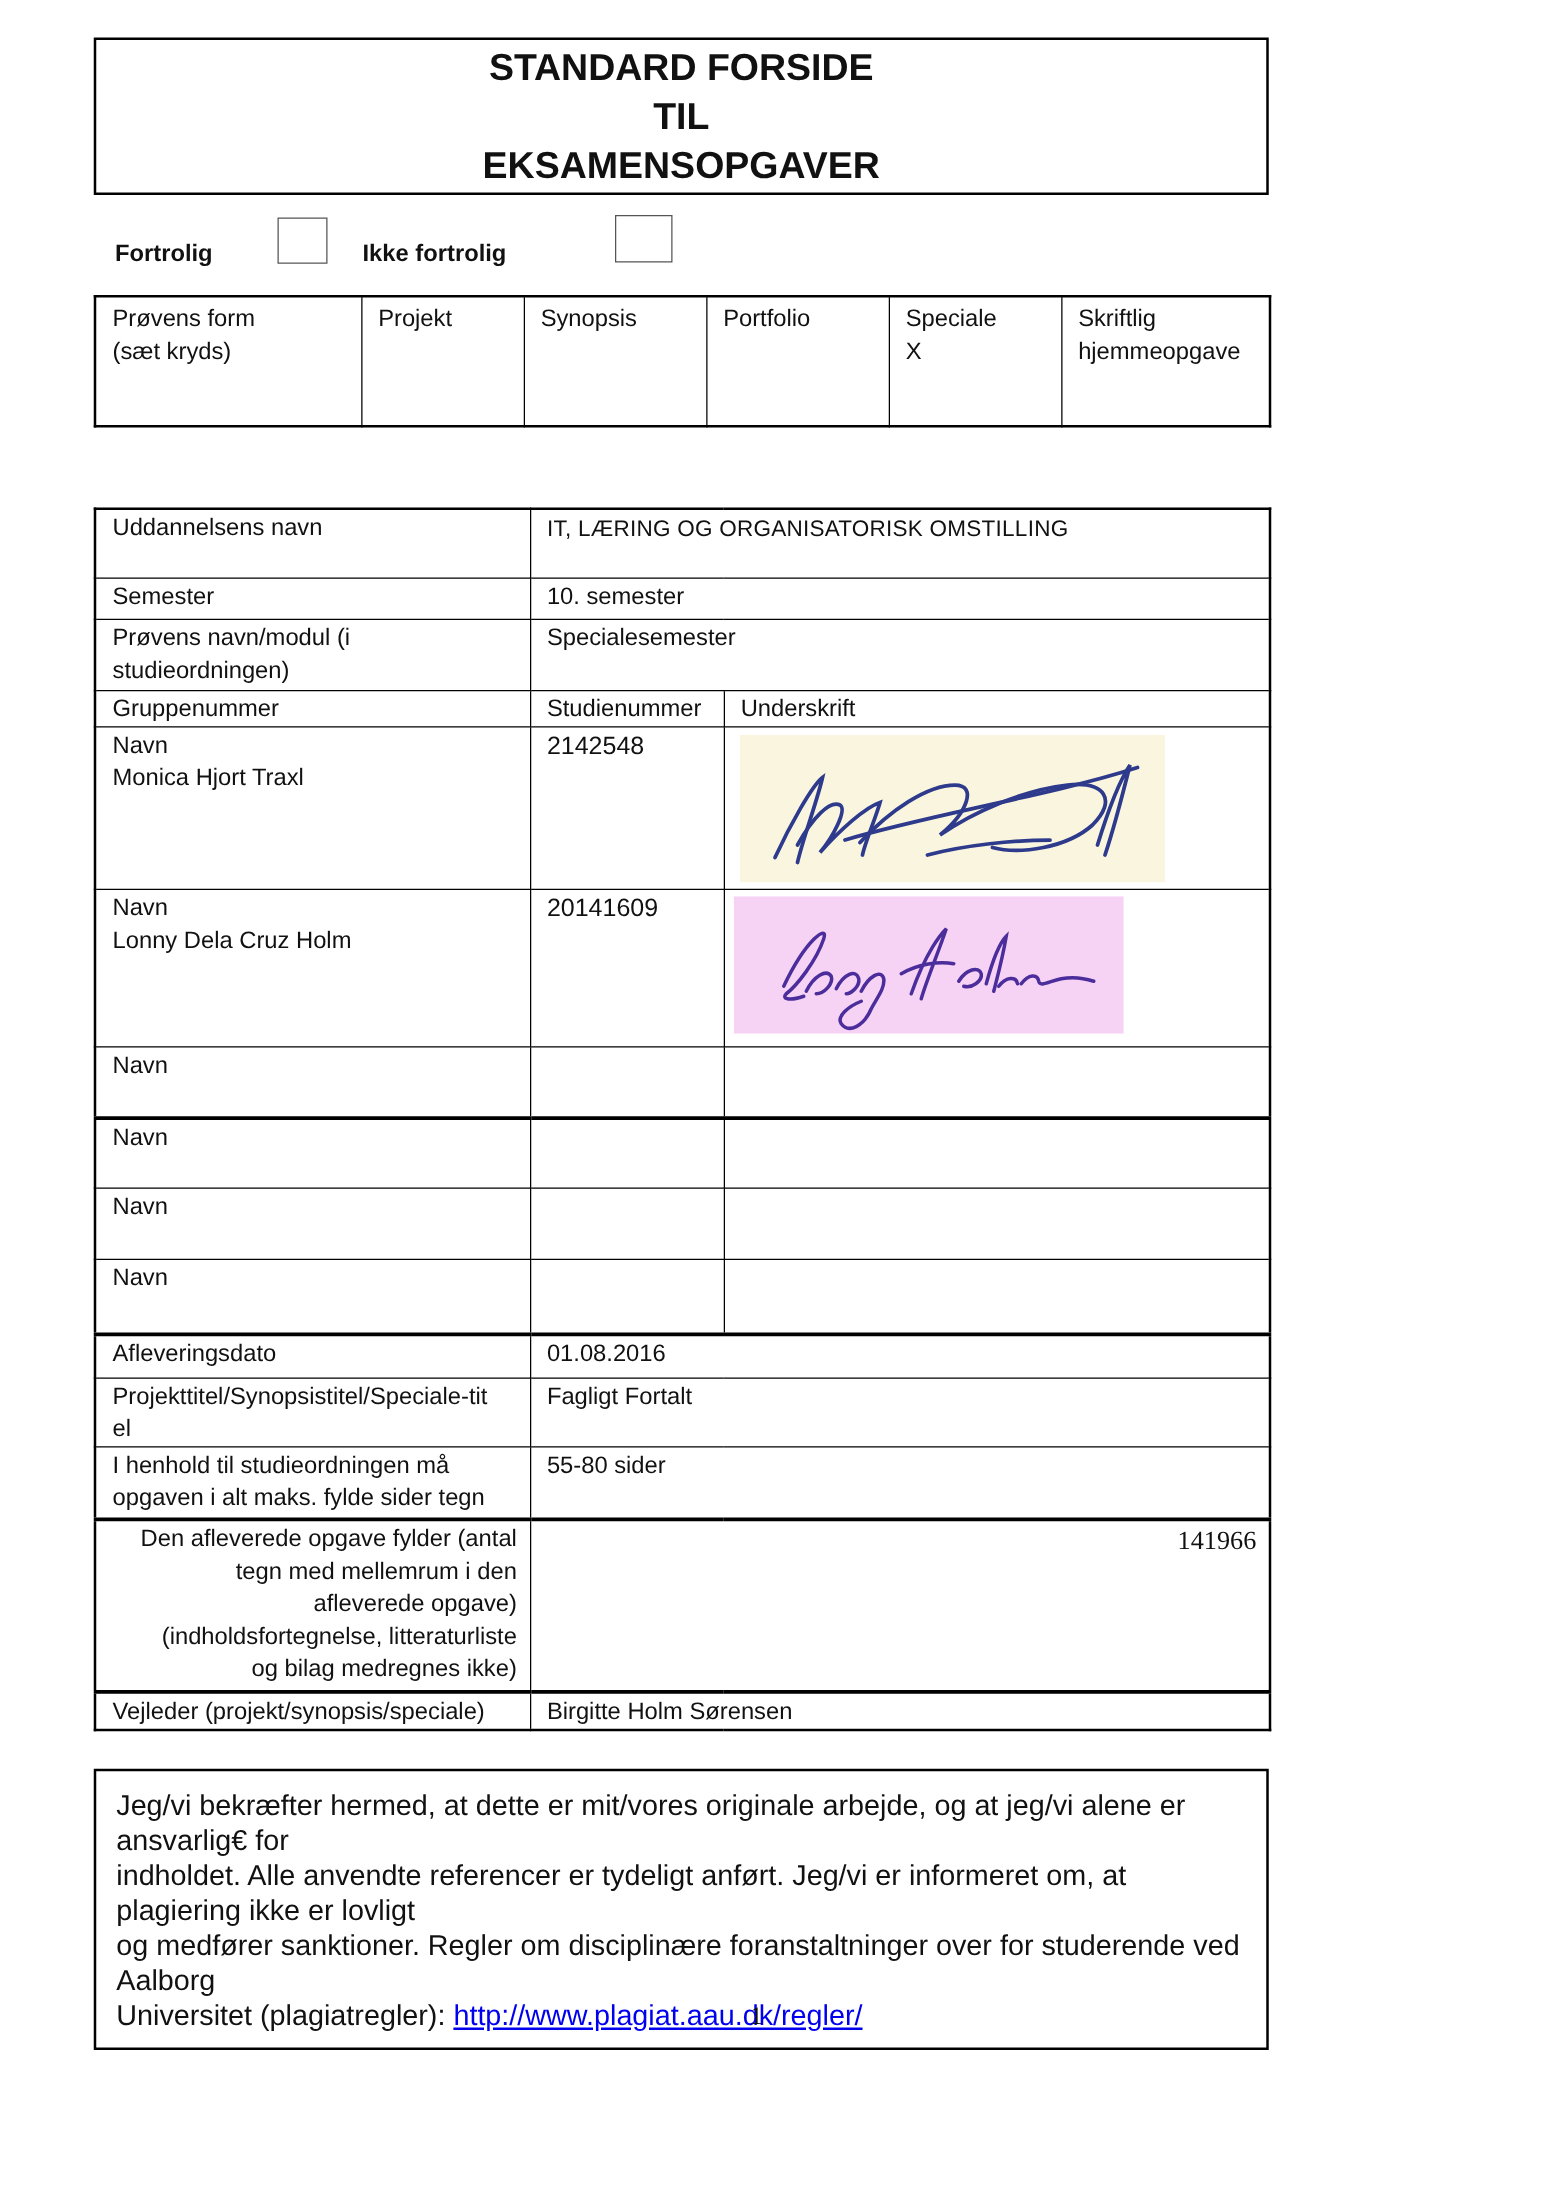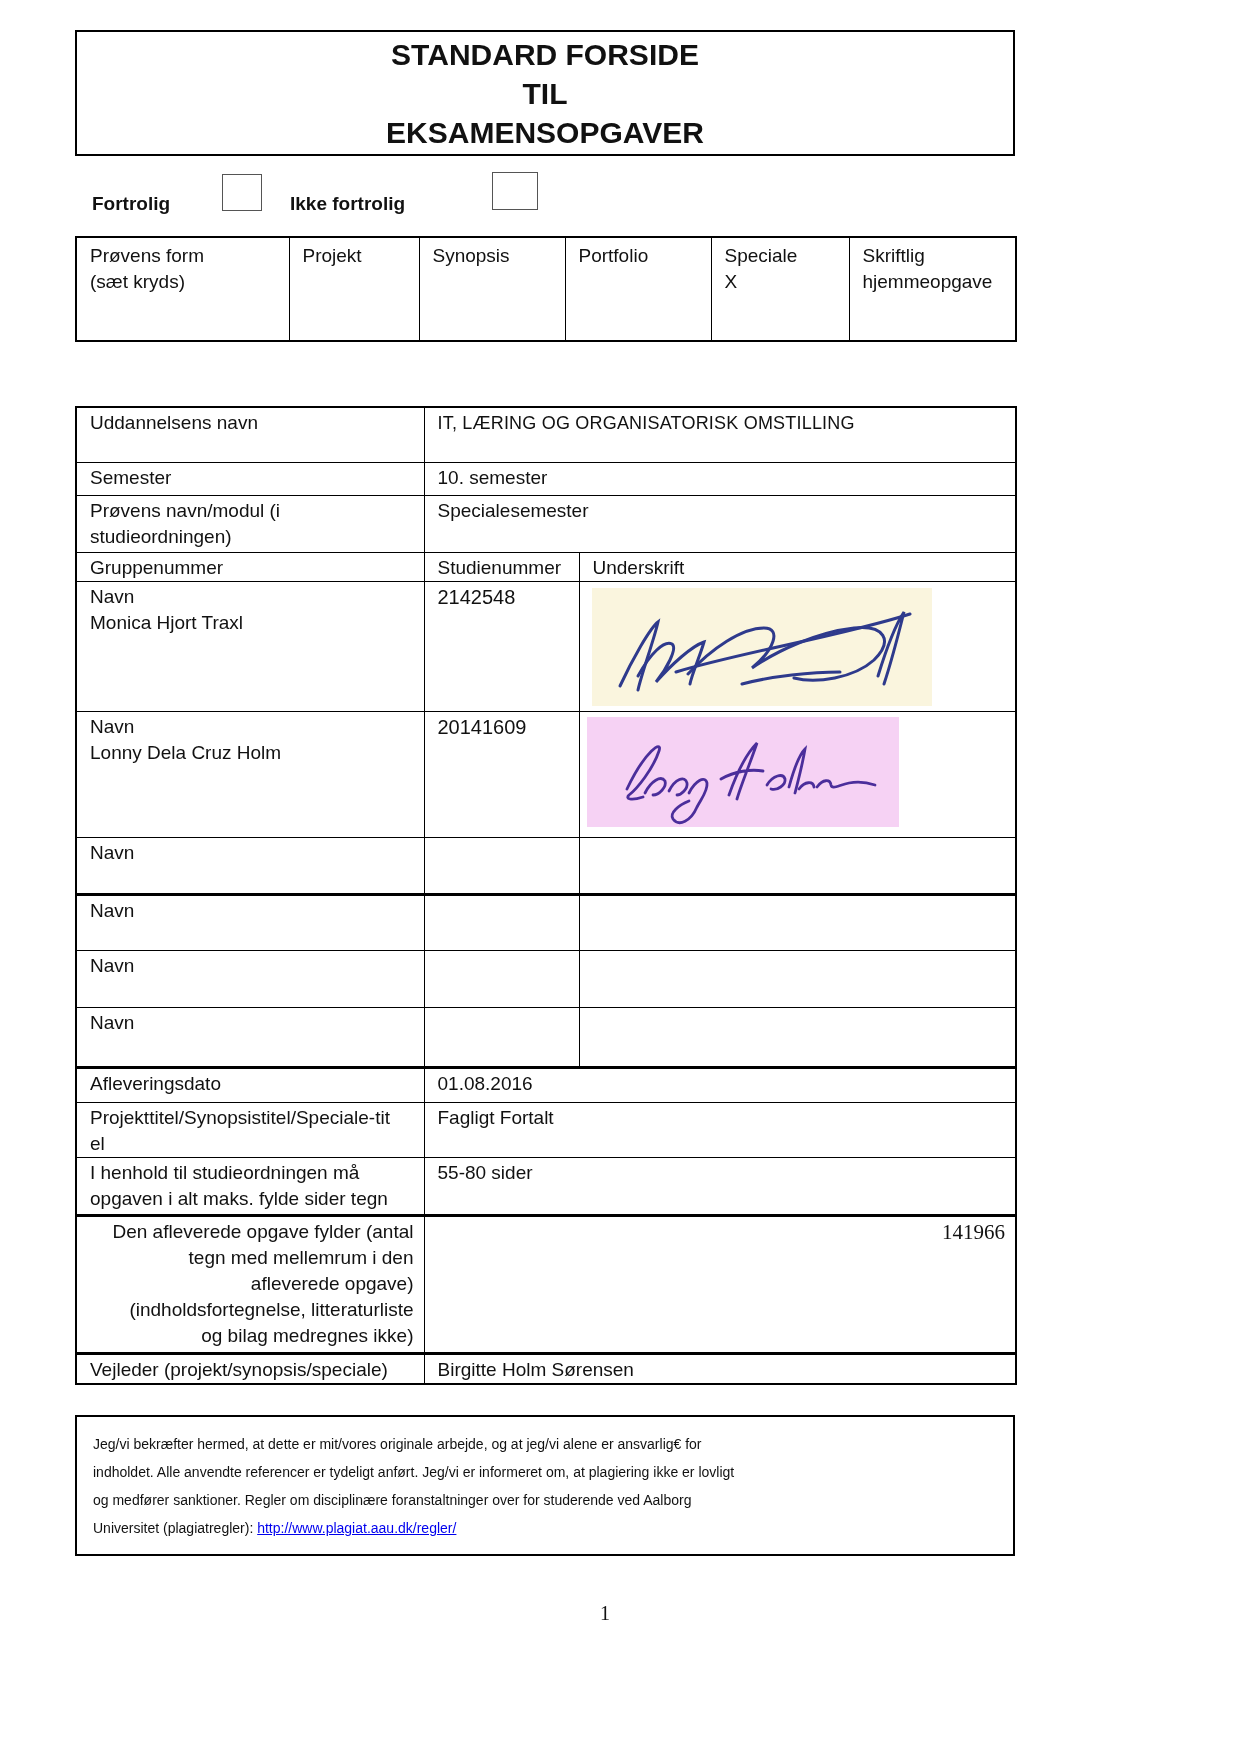--- a/index.html
+++ b/index.html
@@ -70,21 +70,21 @@
   .sig-cell { position:relative; padding:0 !important; }
   .sig-svg { position:absolute; display:block; }
   .sig-svg.s1 { left:12px; top:6px; }
   .sig-svg.s2 { left:7px;  top:5px; }
 
   
   .decl-box {
     margin-top:30px;
     border:2px solid #000;
     padding:13px 16px 12px 16px;
-    font-size:14px; line-height:28px;
+    font-size:23px; line-height:28px;
   }
   .decl-box a { color:#0000EE; text-decoration:underline; }
 
   .page-number {
     position:absolute; left:600px; top:1602px;
     font-family:"Liberation Serif", serif; font-size:20px;
   }
 </style>
 </head>
 <body>

